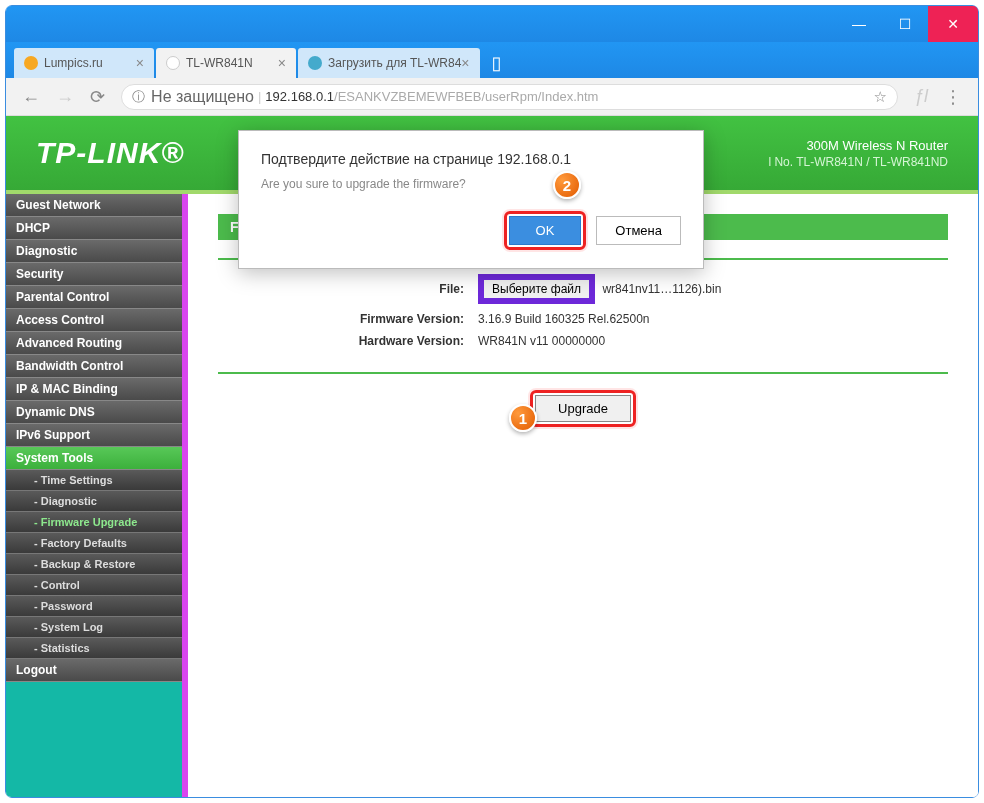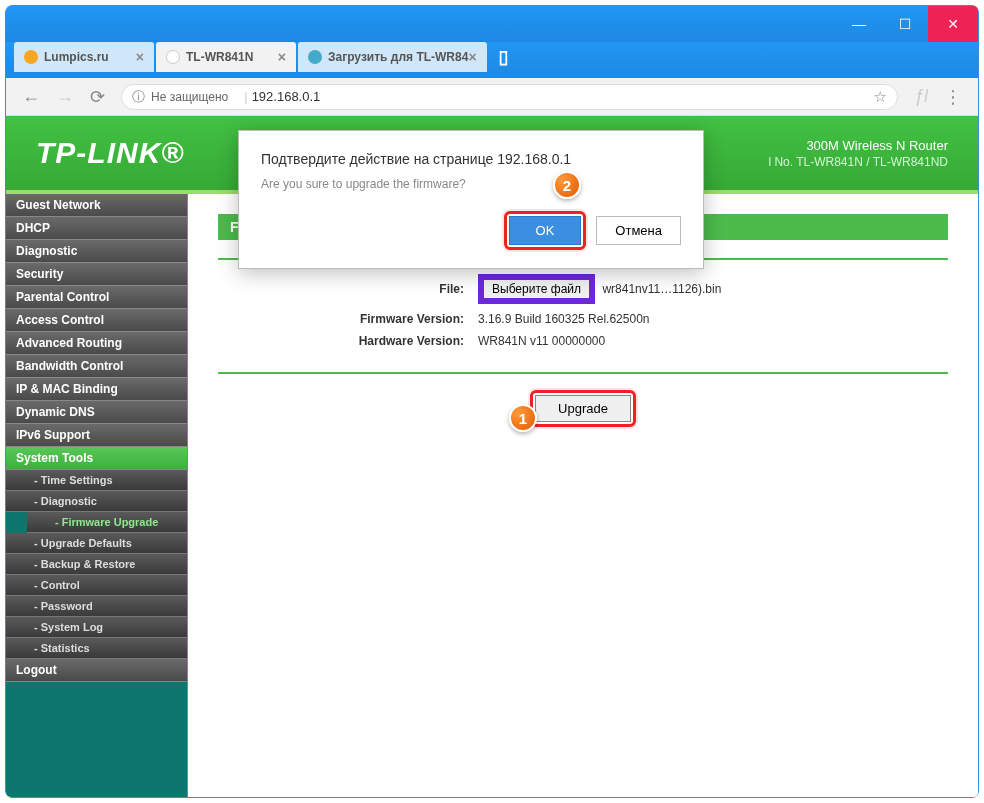--- a/index.html
+++ b/index.html
@@ -5,48 +5,48 @@
 * { box-sizing: border-box; margin: 0; padding: 0; }
 body { font-family: Arial, sans-serif; background: #fff; width: 984px; height: 803px; overflow: hidden; border: 5px solid #fff; border-radius: 12px; }
 .outer { border: 1px solid #3a8de0; border-radius: 6px; width: 974px; height: 793px; overflow: hidden; }
 
 .titlebar { background: linear-gradient(#2196f3, #1e88e5); height: 36px; display: flex; align-items: center; justify-content: space-between; color: #fff; }
 .titlebar-left { display: flex; align-items: center; padding-left: 10px; }
 .win-btns { display: flex; }
 .win-btn { width: 46px; height: 36px; display: flex; align-items: center; justify-content: center; color: #fff; font-size: 14px; }
 .win-btn.close { background: #e25; width: 50px; }
 
-.tabbar { background: linear-gradient(#2196f3, #1e88e5); height: 36px; display: flex; align-items: flex-start; padding-left: 8px; font-weight: bold; }
+.tabbar { background: linear-gradient(#2196f3, #1e88e5); height: 36px; display: flex; align-items: flex-end; padding-left: 8px; }
 .tab { background: #f2f2f2; height: 30px; display: flex; align-items: center; padding: 0 10px; margin-right: 2px; border-radius: 3px 3px 0 0; font-size: 12px; color: #555; min-width: 140px; position: relative; }
 .tab.inactive { background: #d0e7fa; }
 .tab .favicon { width: 14px; height: 14px; border-radius: 50%; margin-right: 6px; display: inline-block; }
 .tab .close-tab { margin-left: auto; color: #888; font-size: 14px; }
 .newtab { color: #fff; font-size: 18px; padding: 0 10px; height: 30px; display: flex; align-items: center; }
 
 .addrbar { background: #f2f2f2; height: 38px; display: flex; align-items: center; padding: 0 8px; border-bottom: 1px solid #ddd; }
 .nav-btn { color: #888; font-size: 18px; padding: 0 8px; }
 .addr-field { flex: 1; background: #fff; border: 1px solid #ddd; border-radius: 14px; height: 26px; display: flex; align-items: center; padding: 0 10px; font-size: 13px; color: #555; margin: 0 8px; }
-.addr-field .secure { color: #666; margin-right: 12px; font-size: 12px; }
+.addr-field .secure { color: #666; margin-right: 0; font-size: 16px; }
 .addr-field .host { color: #333; }
 .addr-field .path { color: #aaa; }
 .addr-star { margin-left: auto; color: #888; font-size: 15px; }
 .menu-dots { color: #888; font-size: 18px; padding: 0 8px; }
 
 .page { position: relative; height: 683px; }
 .hdr { background: linear-gradient(#42c242, #36a936); border-bottom: 4px solid #a1d96b; height: 78px; display: flex; align-items: center; justify-content: space-between; padding: 0 30px; color: #fff; }
 .logo { font-size: 30px; font-weight: bold; font-style: italic; letter-spacing: 1px; }
 .hdr-right { text-align: right; font-size: 13px; }
 .hdr-right .model { color: #d4f5d4; font-size: 12px; margin-top: 2px; }
 
 .body { display: flex; height: 605px; }
-.sidebar { width: 182px; background: #0f766e; border-right: 1px solid #d946ef; overflow-y: auto; }
+.sidebar { width: 182px; background: #14b8a6; border-right: 6px solid #d946ef; overflow-y: auto; }
 .sb-item { background: linear-gradient(#6a6a6a, #4a4a4a); color: #fff; font-size: 12px; font-weight: bold; padding: 4px 10px; border-bottom: 1px solid #888; cursor: pointer; }
 .sb-item.active { background: linear-gradient(#58c858, #3cb03c); }
 .sb-sub { background: linear-gradient(#5a5a5a, #3a3a3a); color: #ddd; font-size: 11px; font-weight: bold; padding: 4px 10px 4px 28px; border-bottom: 1px solid #777; cursor: pointer; }
-.sb-sub.current { color: #8de88d; margin-left: 21px; }
+.sb-sub.current { color: #8de88d; }
 
 .content { flex: 1; padding: 20px 30px; background: #fff; position: relative; }
 .panel-title { background: #4cbb4c; color: #fff; font-weight: bold; font-size: 14px; padding: 5px 12px; }
 .hr { border: none; border-top: 2px solid #4cbb4c; margin: 18px 0 14px; }
 .form-row { display: flex; align-items: center; margin: 8px 0; font-size: 12px; }
 .form-label { width: 260px; text-align: right; padding-right: 14px; font-weight: bold; color: #333; }
 .form-val { color: #333; }
 .file-btn { background: #f0f0f0; border: 6px solid #6d28d9; padding: 2px 8px; font-size: 12px; margin-right: 4px; cursor: pointer; }
 .hr2 { border: none; border-top: 2px solid #4cbb4c; margin: 24px 0 16px; }
 .upgrade-wrap { display: flex; justify-content: center; position: relative; }
@@ -95,20 +95,21 @@
 
 <div class="addrbar">
   <div class="nav-btn">←</div>
   <div class="nav-btn" style="color:#ccc">→</div>
   <div class="nav-btn">⟳</div>
   <div class="addr-field">
     <span style="margin-right:6px;color:#888">ⓘ</span>
     <span class="secure">Не защищено</span>
     <span style="color:#ccc;margin:0 4px">|</span>
     <span class="host">192.168.0.1</span>
+    <span class="path">/ESANKVZBEMEWFBEB/userRpm/Index.htm</span>
     <span class="addr-star">☆</span>
   </div>
   <div class="nav-btn" style="color:#ccc;font-style:italic">ƒl</div>
   <div class="menu-dots">⋮</div>
 </div>
 
 <div class="page">
   <div class="hdr">
     <div class="logo">TP-LINK®</div>
     <div class="hdr-right">
@@ -127,21 +128,21 @@
       <div class="sb-item">Access Control</div>
       <div class="sb-item">Advanced Routing</div>
       <div class="sb-item">Bandwidth Control</div>
       <div class="sb-item">IP &amp; MAC Binding</div>
       <div class="sb-item">Dynamic DNS</div>
       <div class="sb-item">IPv6 Support</div>
       <div class="sb-item active">System Tools</div>
       <div class="sb-sub">- Time Settings</div>
       <div class="sb-sub">- Diagnostic</div>
       <div class="sb-sub current">- Firmware Upgrade</div>
-      <div class="sb-sub">- Upgrade Defaults</div>
+      <div class="sb-sub">- Factory Defaults</div>
       <div class="sb-sub">- Backup &amp; Restore</div>
       <div class="sb-sub">- Control</div>
       <div class="sb-sub">- Password</div>
       <div class="sb-sub">- System Log</div>
       <div class="sb-sub">- Statistics</div>
       <div class="sb-item">Logout</div>
     </div>
 
     <div class="content">
       <div class="panel-title">Firmware Upgrade</div>

